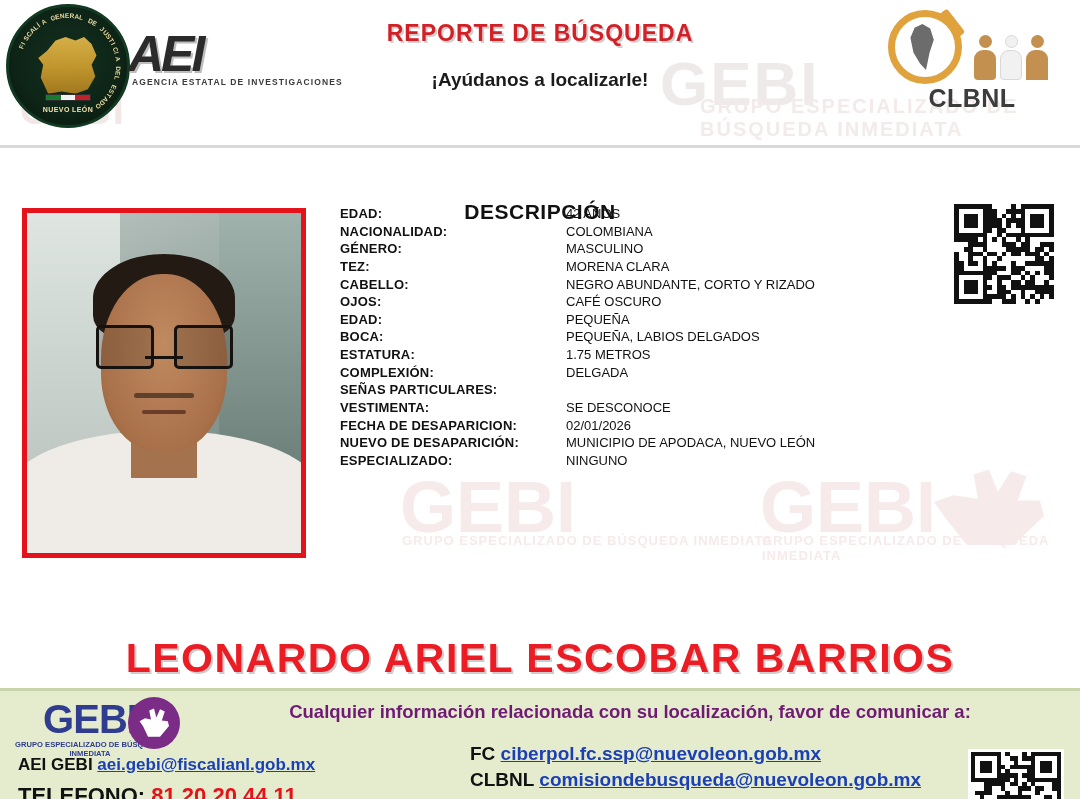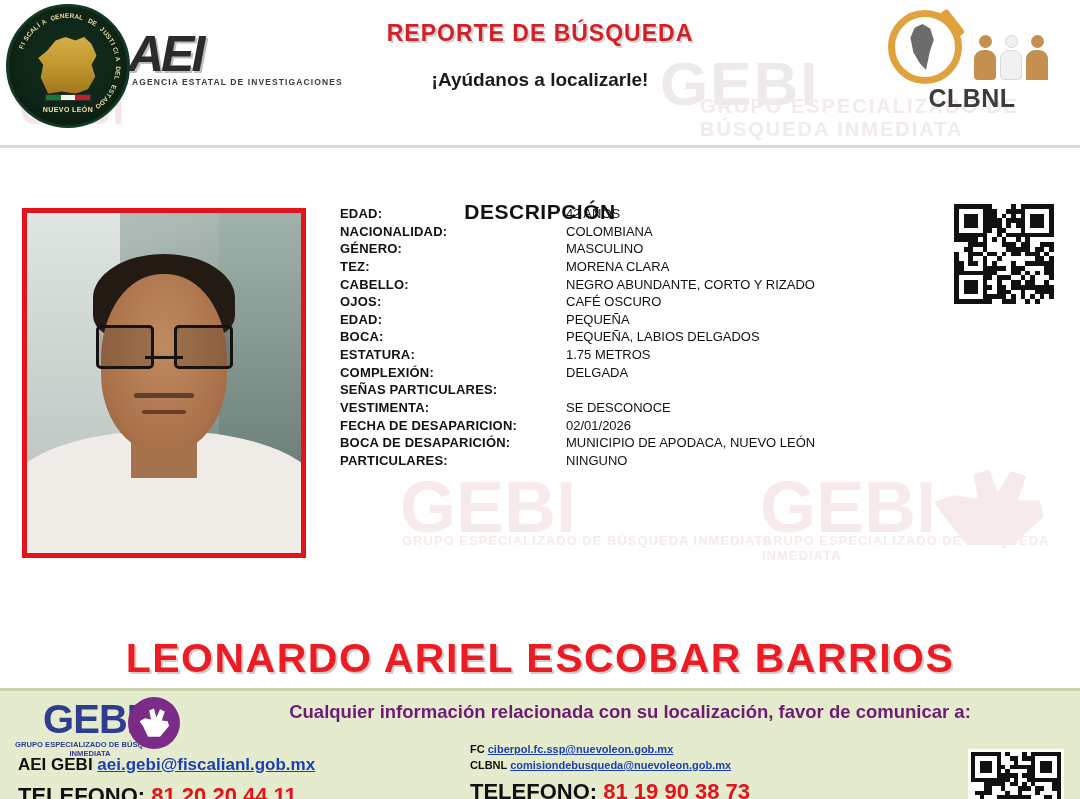--- a/index.html
+++ b/index.html
@@ -250,21 +250,21 @@
     position:absolute; left: 190px; top: 10px; right: 10px;
     text-align:center;
     font-size: 18.5px; font-weight: bold; color:#701a75;
   }
   .fb-left { position:absolute; left: 18px; top: 64px; width: 430px; }
   .fb-left .line1 { font-size: 17px; font-weight: bold; color:#111; }
   .fb-left .line1 a { color:#1b3fb5; text-decoration: underline; font-weight: bold; }
   .fb-left .tel { margin-top: 8px; font-size: 22px; font-weight: bold; color:#111; }
   .fb-left .tel .num { color:#e4121a; }
   .fb-right { position:absolute; left: 470px; top: 52px; width: 520px; }
-  .fb-right .row { font-size: 11px; font-weight: bold; color:#111; margin-bottom: 4px; }
+  .fb-right .row { font-size: 19px; font-weight: bold; color:#111; margin-bottom: 4px; }
   .fb-right .row a { color:#1b3fb5; text-decoration: underline; }
   .fb-right .tel { margin-top: 8px; font-size: 22px; font-weight: bold; color:#111; }
   .fb-right .tel .num { color:#e4121a; }
   .qr-bot {
     position:absolute; right: 16px; top: 58px;
     width: 96px; height: 96px; background:#fff; padding:3px;
   }
 </style>
 </head>
 <body>
@@ -424,25 +424,25 @@
     </div>
     <div class="frow">
       <div class="flabel">VESTIMENTA:</div>
       <div class="fval">SE DESCONOCE</div>
     </div>
     <div class="frow">
       <div class="flabel">FECHA DE DESAPARICION:</div>
       <div class="fval">02/01/2026</div>
     </div>
     <div class="frow">
-      <div class="flabel">BOCA DE DESAPARICIÓN:</div>
+      <div class="flabel">NUEVO DE DESAPARICIÓN:</div>
       <div class="fval">MUNICIPIO  DE APODACA, NUEVO LEÓN</div>
     </div>
     <div class="frow">
-      <div class="flabel">PARTICULARES:</div>
+      <div class="flabel">ESPECIALIZADO:</div>
       <div class="fval">NINGUNO</div>
     </div>
   </div>
 
   <div class="qr-top">
     <div class="qr-grid" id="qr1">
         <i class="on"></i>
         <i class="on"></i>
         <i class="on"></i>
         <i class="on"></i>

